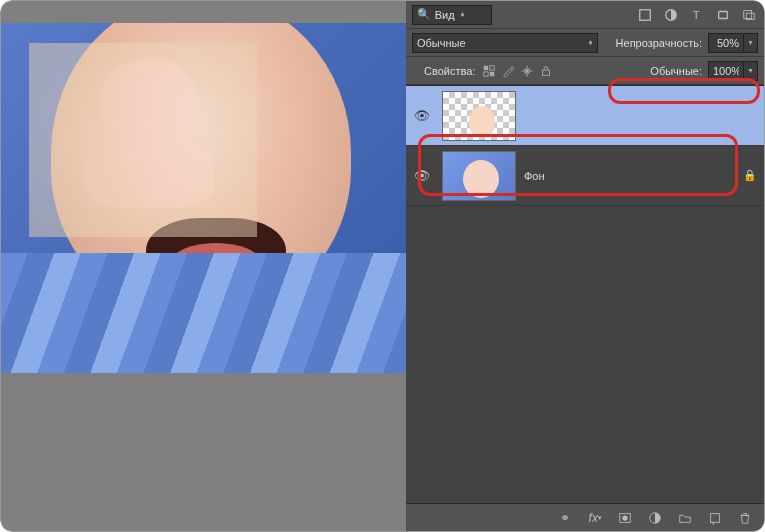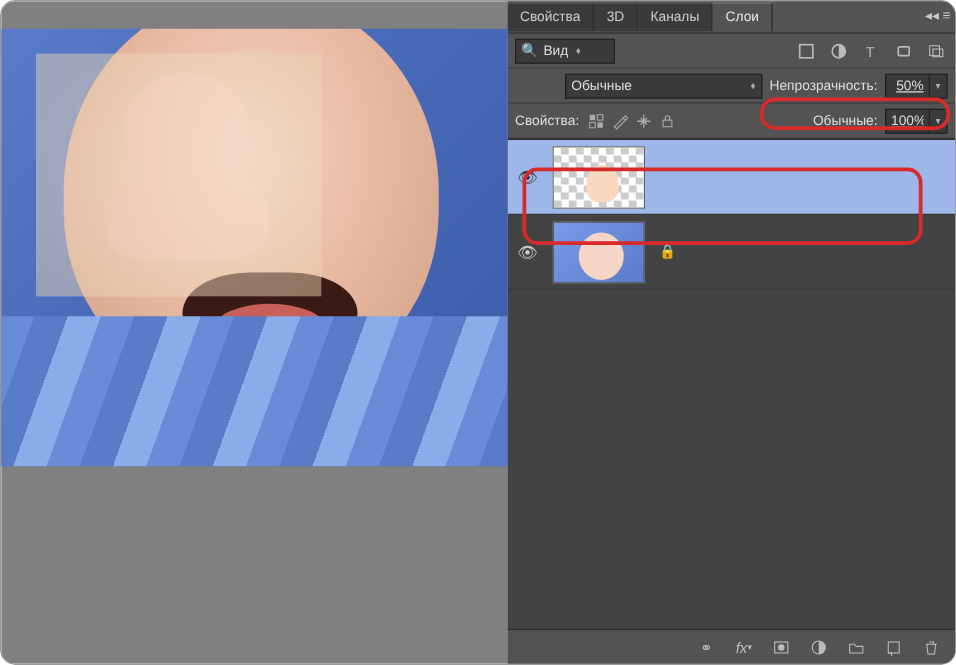--- a/index.html
+++ b/index.html
@@ -21,25 +21,25 @@
 .tab.active { background: #535353; color: #e8e8e8; border-top: 1px solid #777; }
 .tabspacer { flex: 1; }
 .menubtn { width: 14px; padding: 0 4px; color: #ccc; cursor: pointer; line-height: 1; text-align: center; }
 .row { display: flex; align-items: center; height: 28px; padding: 3px 6px; gap: 6px; border-bottom: 1px solid #3a3a3a; background: #535353; }
 .select { display: flex; align-items: center; background: #3a3a3a; border: 1px solid #222; height: 20px; padding: 0 4px; color: #ddd; cursor: pointer; }
 .select .arrow { margin-left: 6px; font-size: 8px; color: #aaa; }
 .searchselect { width: 80px; }
 .iconrow { display: flex; gap: 8px; margin-left: auto; }
 .ticon { width: 18px; height: 18px; color: #bbb; cursor: pointer; display: flex; align-items: center; justify-content: center; }
 .spacer { flex: 1; }
-.label { color: #ddd; }
+.label { color: #ddd; margin-left: 12px; }
 .numinput { display: flex; align-items: center; background: #3a3a3a; border: 1px solid #222; height: 20px; }
-.numinput input { width: 34px; background: transparent; border: none; color: #ddd; text-align: right; padding: 0 4px; font-size: 11px; outline: none; text-decoration: underline; }
+.numinput input { width: 34px; background: transparent; border: none; color: #ddd; text-align: right; padding: 0 4px; font-size: 11px; outline: none; }
 .numinput .caret { width: 14px; text-align: center; color: #aaa; font-size: 8px; cursor: pointer; border-left: 1px solid #222; height: 100%; display: flex; align-items: center; justify-content: center; }
-.blendselect { flex: 1; margin-left: 40px; }
+.blendselect { flex: 1; }
 .lockicons { display: flex; gap: 3px; }
 .licon { width: 16px; height: 16px; color: #aaa; display: flex; align-items: center; justify-content: center; cursor: pointer; }
 .layerlist { flex: 1; background: #434343; overflow: auto; border-top: 1px solid #2a2a2a; }
 .layer { display: flex; align-items: center; height: 60px; border-bottom: 1px solid #383838; padding: 0 4px; }
 .layer.selected { background: #9db8e8; color: #222; }
 .eye { width: 24px; text-align: center; color: #ccc; cursor: pointer; font-size: 13px; }
 .layer.selected .eye { color: #333; }
 .thumb { width: 74px; height: 50px; background: #fff; border: 1px solid #666; margin: 0 8px; position: relative; overflow: hidden; }
 .checker { background: repeating-conic-gradient(#ccc 0 25%, #fff 0 50%) 0 0/12px 12px; width:100%; height:100%; position:absolute; }
 .thumbbaby { position:absolute; left:26px; top:14px; width:26px; height:30px; background:#f8d8c0; border-radius:50% 50% 40% 40%; }
@@ -72,29 +72,20 @@
     </div>
     <div class="overlay">
       <div class="ovbg">
             <div class="ovhead"></div>
             <div class="ovbody"></div>
           </div>
     </div>
   </div>
 
   <div class="panel">
-    <div class="tabs">
-      <div class="tab">Свойства</div>
-      <div class="tab">3D</div>
-      <div class="tab">Каналы</div>
-      <div class="tab active">Слои</div>
-      <div class="tabspacer"></div>
-      <div class="menubtn">◂◂</div>
-      <div class="menubtn">≡</div>
-    </div>
 
     <div class="row">
       <div class="select searchselect">
         <span style="margin-right:4px">🔍</span>
             <span>Вид</span>
             <span class="arrow">♦</span>
       </div>
       <div class="iconrow">
         <div class="ticon">
               <svg viewBox="0 0 16 16">
@@ -182,20 +173,21 @@
           <div class="checker"></div>
               <div class="thumbbaby"></div>
         </div>
       </div>
       <div class="layer">
         <div class="eye">👁</div>
         <div class="thumb">
           <div class="thumbbg"></div>
               <div class="thumbbgface"></div>
         </div>
+        <div class="layername">Фон</div>
         <div class="lockind">🔒</div>
       </div>
     </div>
 
     <div class="footer">
       <div class="ficon">⚭</div>
       <div class="ficon">
             <i>fx</i>
             <span style="font-size:7px">▾</span>
           </div>

